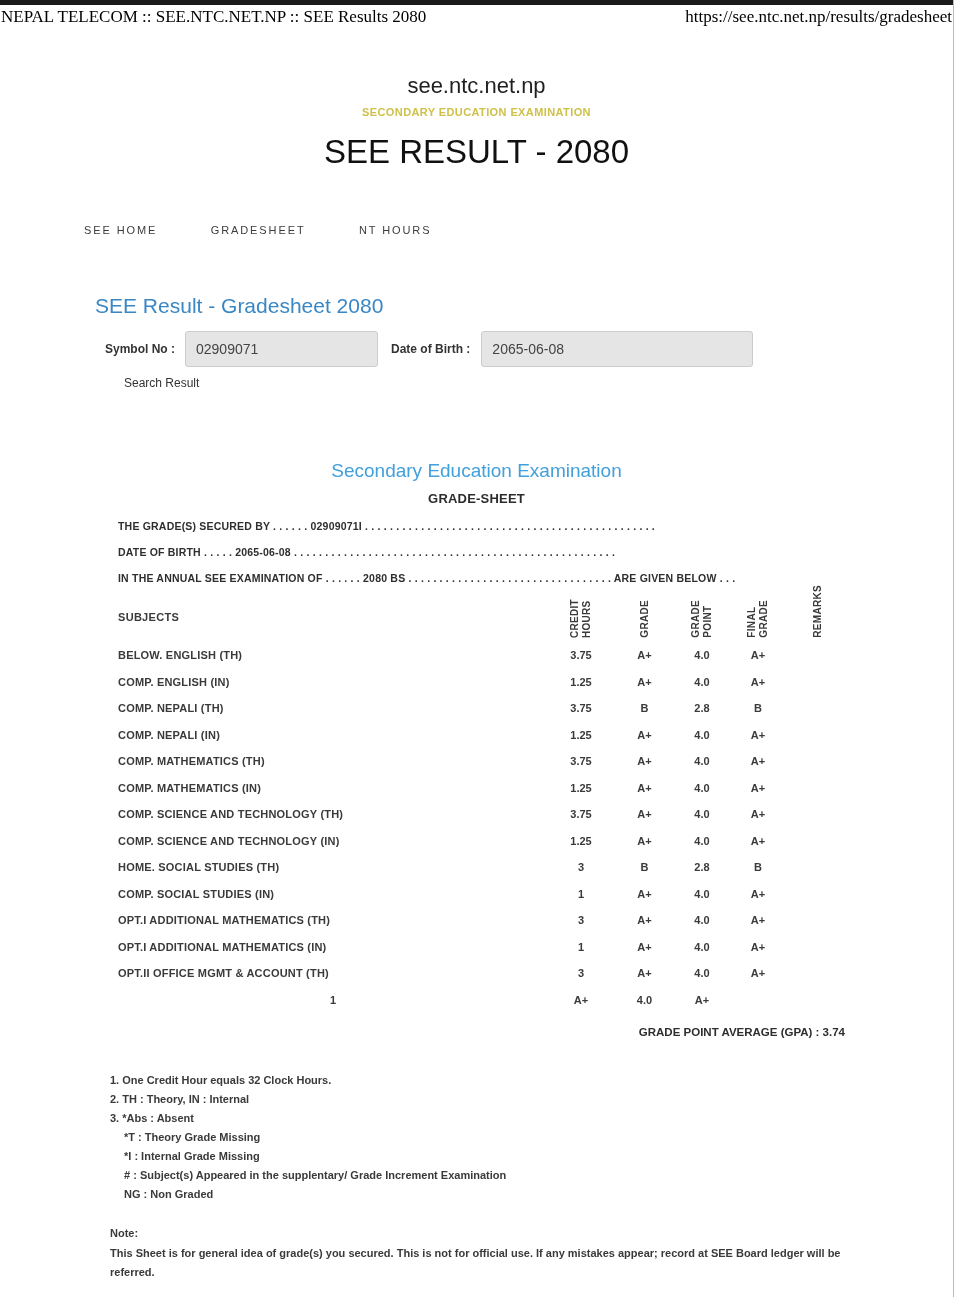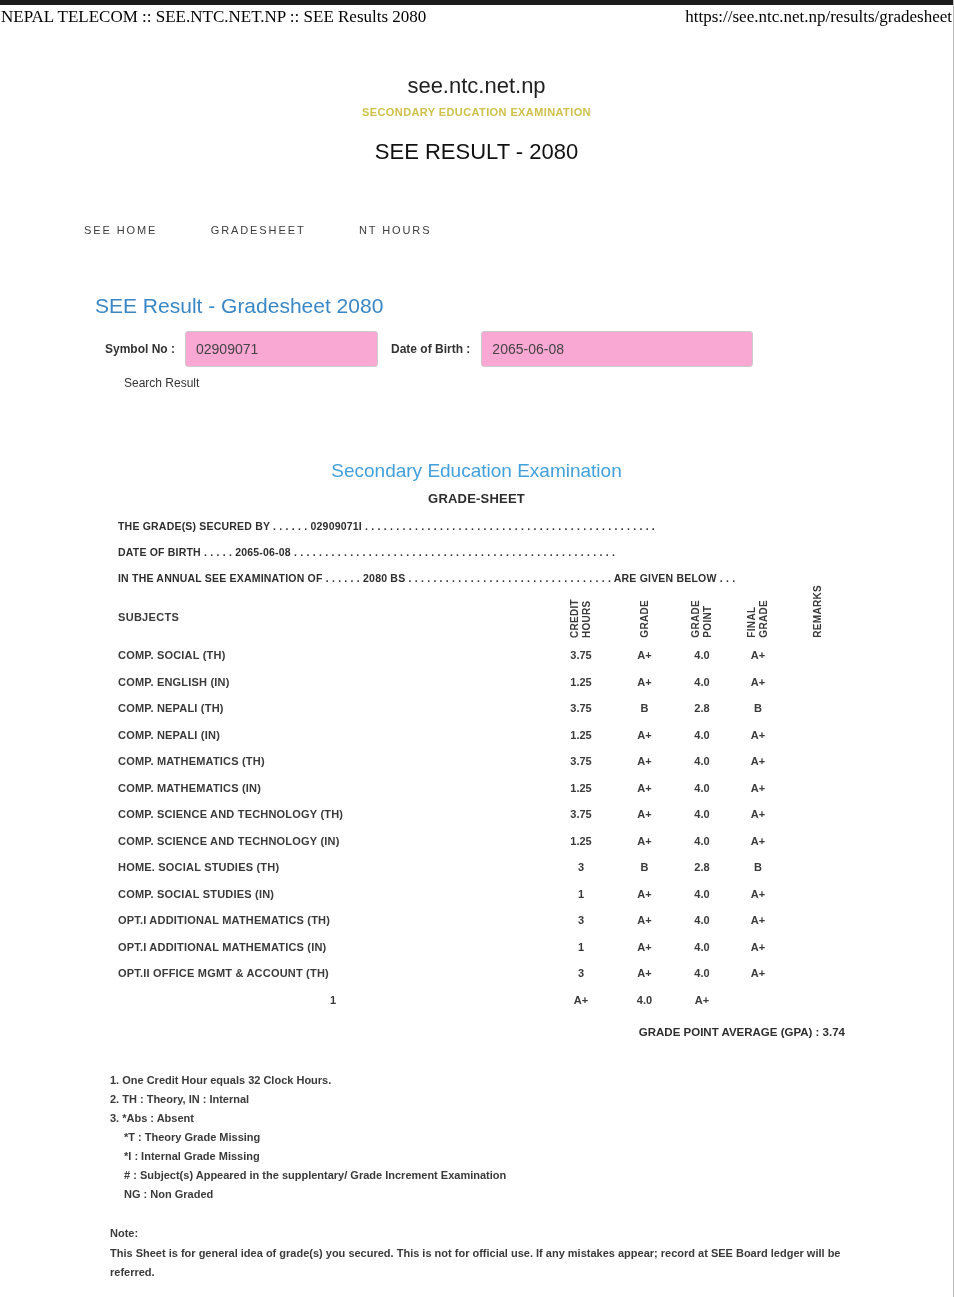--- a/index.html
+++ b/index.html
@@ -13,34 +13,34 @@
     border-right: 1px solid #bbb;
   }
   .top-bar { height: 5px; background: #1b1b1b; width: 100%; }
   .print-header {
     display: flex; justify-content: space-between; align-items: flex-start;
     font-family: "Liberation Serif", serif;
     font-size: 17px; color: #000; padding: 1px 1px 0 1px; line-height: 21px;
   }
   .site-name { text-align: center; margin-top: 46px; font-size: 22px; color: #1f1f1f; font-weight: 400; line-height: 26px; }
   .org-line { text-align: center; margin-top: 7px; font-size: 11px; font-weight: 700; letter-spacing: 0.4px; line-height: 13px; }
-  .page-title { text-align: center; margin-top: 13px; font-size: 22px; color: #111; font-weight: 400; line-height: 40px; }
+  .page-title { text-align: center; margin-top: 13px; font-size: 33px; color: #111; font-weight: 400; line-height: 40px; }
   .nav { margin: 48px 0 0 84px; }
   .nav a {
     display: inline-block; margin-right: 49px; text-decoration: none;
     font-size: 11px; font-weight: 500; letter-spacing: 1.9px; color: #3c3c3c; line-height: 14px;
     cursor: pointer;
   }
   .section-heading { margin: 55px 0 0 95px; font-size: 21px; font-weight: 400; line-height: 26px; }
   .form-row { display: flex; align-items: center; margin: 12px 0 0 105px; }
   .form-row label { font-size: 12px; font-weight: 700; color: #333; }
   .form-row input {
     border: 1px solid #ccc; border-radius: 3px; height: 36px;
     font-family: "Liberation Sans", sans-serif; font-size: 14px; color: #444;
-    padding-left: 10px; outline: none; background: #f9a8d4;
+    padding-left: 10px; outline: none; background: #e5e5e5;
   }
   .input-symbol { width: 193px; margin-left: 10px; }
   .lbl-dob { margin-left: 13px; }
   .input-dob { width: 272px; margin-left: 11px; }
   .search-btn {
     display: inline-block; margin: 9px 0 0 124px; background: none; border: none;
     font-family: "Liberation Sans", sans-serif; font-size: 12px; font-weight: 500; color: #333;
     cursor: pointer; line-height: 15px; padding: 0;
   }
   .gs-heading { text-align: center; margin-top: 68px; font-size: 19px; font-weight: 400; line-height: 24px; }
@@ -130,21 +130,21 @@
     <div class="head-cell">
         <span class="rot">FINAL
 GRADE</span>
       </div>
     <div class="head-cell">
         <span class="rot">REMARKS</span>
       </div>
   </div>
 
   <div class="gs-row">
-    <div class="cell-subject">COMP. SOCIAL (TH)</div>
+    <div class="cell-subject">BELOW. ENGLISH (TH)</div>
     <div class="cell-val">3.75</div>
     <div class="cell-val">A+</div>
     <div class="cell-val">4.0</div>
     <div class="cell-val">A+</div>
     <div class="cell-val"></div>
   </div>
   <div class="gs-row">
     <div class="cell-subject">COMP. ENGLISH (IN)</div>
     <div class="cell-val">1.25</div>
     <div class="cell-val">A+</div>

